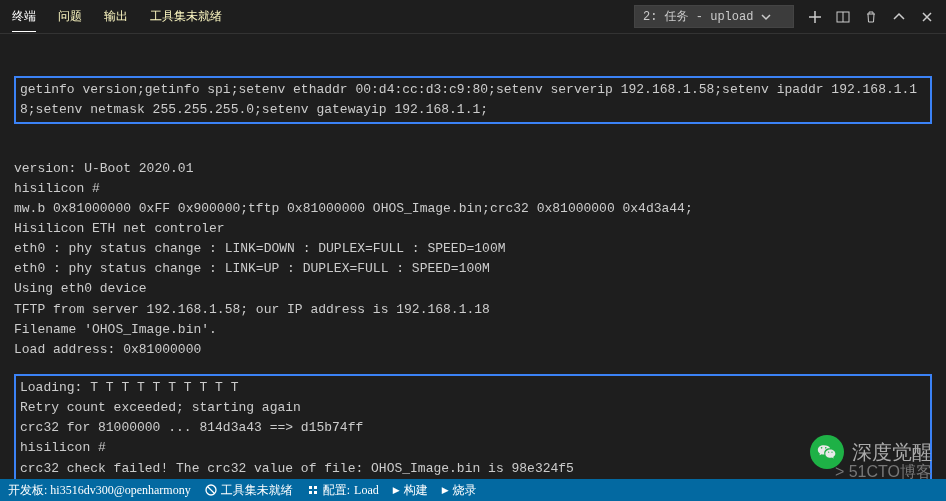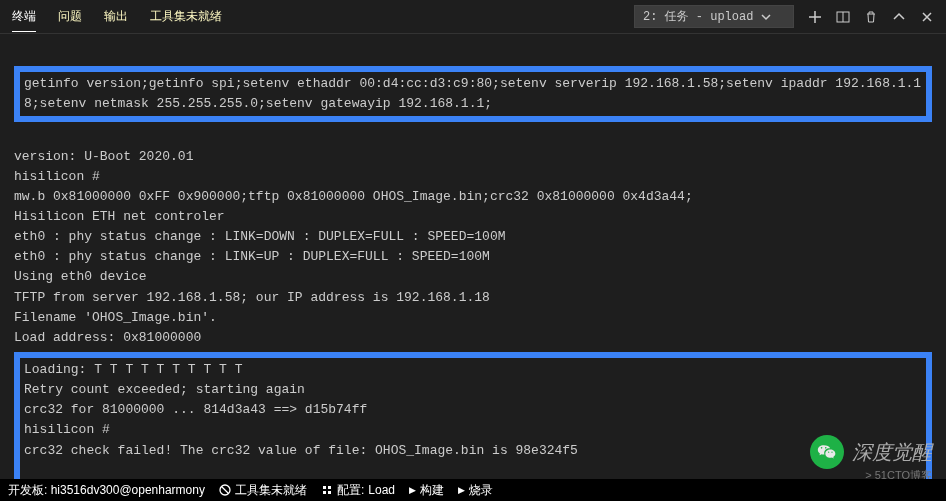--- a/index.html
+++ b/index.html
@@ -45,60 +45,59 @@
   .icon-btn { color: #ccc; cursor: pointer; font-size: 14px; display:inline-flex; align-items:center; }
   .terminal {
     padding: 8px 14px 0 14px;
     line-height: 1.55;
     white-space: pre-wrap;
     word-break: break-all;
     font-size: 13px;
     position: relative;
   }
   .redbox {
-    border: 6px solid #3b82f6;
+    border: 2px solid #3b82f6;
     padding: 2px 4px;
-    margin: 4px 0;
+    margin: 14px 0;
   }
   .redtext { color: #ef4444; }
   .status-bar {
     position: absolute;
     bottom: 0; left: 0; right: 0;
     height: 22px;
-    background: #000000;
+    background: #0369a1;
     color: #fff;
     display: flex;
     align-items: center;
     font-size: 12px;
     padding: 0 8px;
     gap: 14px;
-    font-family: Liberation Sans, sans-serif;
+    font-family: Liberation Serif, serif;
   }
   .status-item { display: inline-flex; align-items: center; gap: 4px; cursor:pointer; }
   .tri { font-size: 9px; }
   .watermark {
     position: absolute;
     right: 14px;
     bottom: 32px;
     display: flex;
     align-items: center;
     gap: 8px;
     color: #bbb;
     font-family: "SimSun","STSong",serif;
     font-size: 20px;
-    font-style: italic;
     opacity: 0.9;
   }
   .wm-circle {
     width: 34px; height: 34px; border-radius: 50%;
     background: #1fc14b;
     display: inline-flex; align-items:center; justify-content:center;
     color: #fff; font-size: 18px;
   }
-  .wm-sub { position:absolute; right:14px; bottom:18px; font-size:11px; color:#777; font-family: sans-serif;}
+  .wm-sub { position:absolute; right:14px; bottom:18px; font-size:16px; color:#777; font-family: sans-serif;}
   svg { display:block; }
 </style>
 </head>
 <body>
 
 <div class="panel-header">
   <div class="tabs">
     <div class="tab active">终端</div>
     <div class="tab">问题</div>
     <div class="tab">输出</div>

